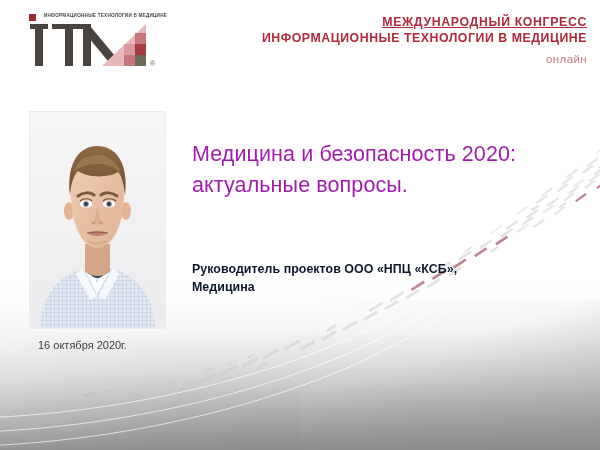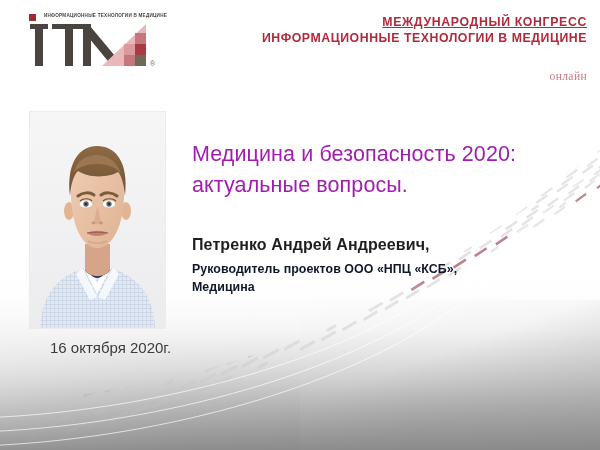--- a/index.html
+++ b/index.html
@@ -105,25 +105,25 @@
   }
   .congress-line2 {
     font-size: 12.3px;
     font-weight: bold;
     color: #b02a3a;
     letter-spacing: 0.55px;
     line-height: 16px;
     font-family: "Liberation Sans", sans-serif;
   }
   .congress-online {
-    margin-top: 24px;
+    margin-top: 7px;
     font-size: 11.5px;
     color: #c77a82;
     letter-spacing: 0.4px;
-    font-family: Liberation Serif, serif;
+    font-family: Liberation Sans, sans-serif;
   }
 
   
   .portrait {
     position: absolute;
     left: 30px;
     top: 112px;
     width: 135px;
     height: 216px;
     background: #f3f3f4;
@@ -162,24 +162,23 @@
     font-weight: bold;
     color: #0f172a;
     line-height: 17.5px;
     letter-spacing: 0.05px;
     font-family: "Liberation Sans", sans-serif;
   }
   .date-text {
     position: absolute;
     left: 38px;
     top: 339px;
-    font-size: 15px;
+    font-size: 11px;
     color: #3c3c3c;
     font-family: "Liberation Sans", sans-serif;
-    margin-left: 12px;
   }
   .site-url {
     position: absolute;
     right: 22px;
     top: 411px;
     font-size: 19.5px;
     font-weight: bold;
     color: #ffffff;
     letter-spacing: 0.2px;
     font-family: "Liberation Sans", sans-serif;
@@ -652,21 +651,20 @@
 
       <path d="M 58,129 C 62,132 72,132 77,129" stroke="#cfa183" stroke-width="1.6" fill="none" opacity="0.7"></path>
     </svg>
   </div>
 
   <div class="talk-title">
     <div>Медицина и безопасность 2020:</div>
     <div>актуальные вопросы.</div>
   </div>
 
-  <div class="speaker-name">Петренко Андрей Андреевич,</div>
   <div class="speaker-role">
     <div>Руководитель проектов ООО «НПЦ «КСБ»,</div>
     <div>Медицина</div>
   </div>
 
   <div class="date-text">16 октября 2020г.</div>
 
 </div>
 
 </body></html>

